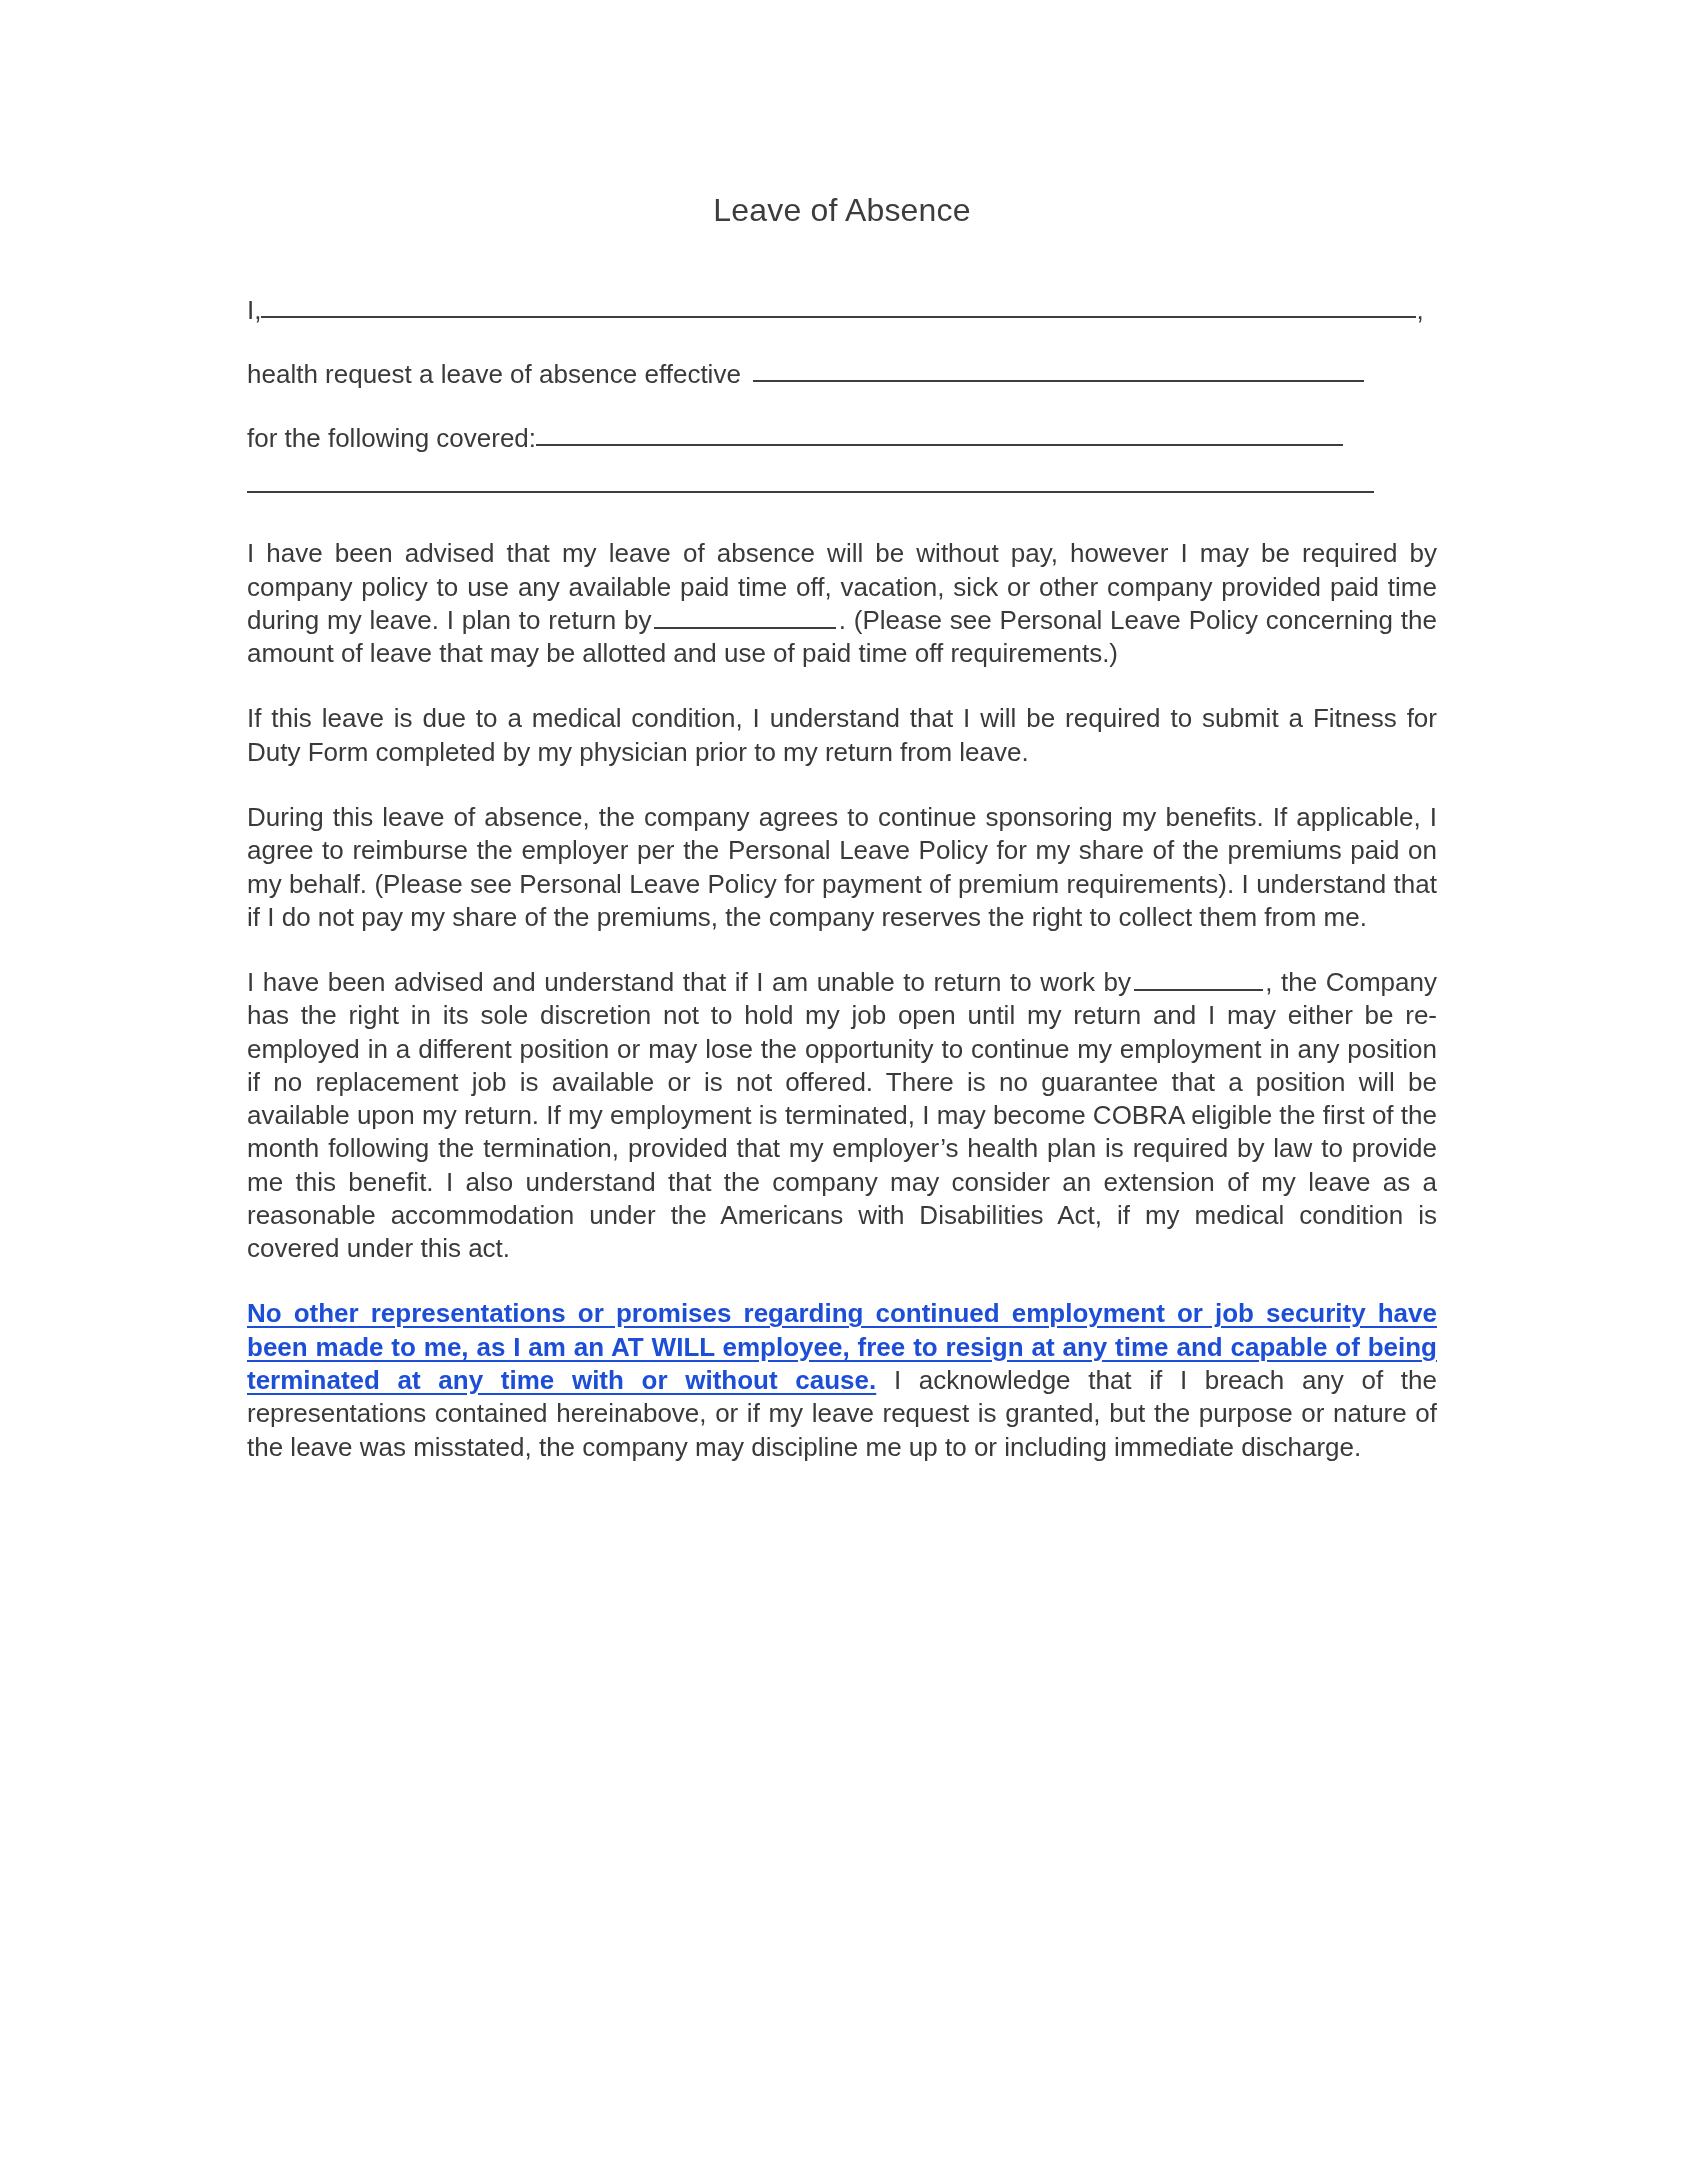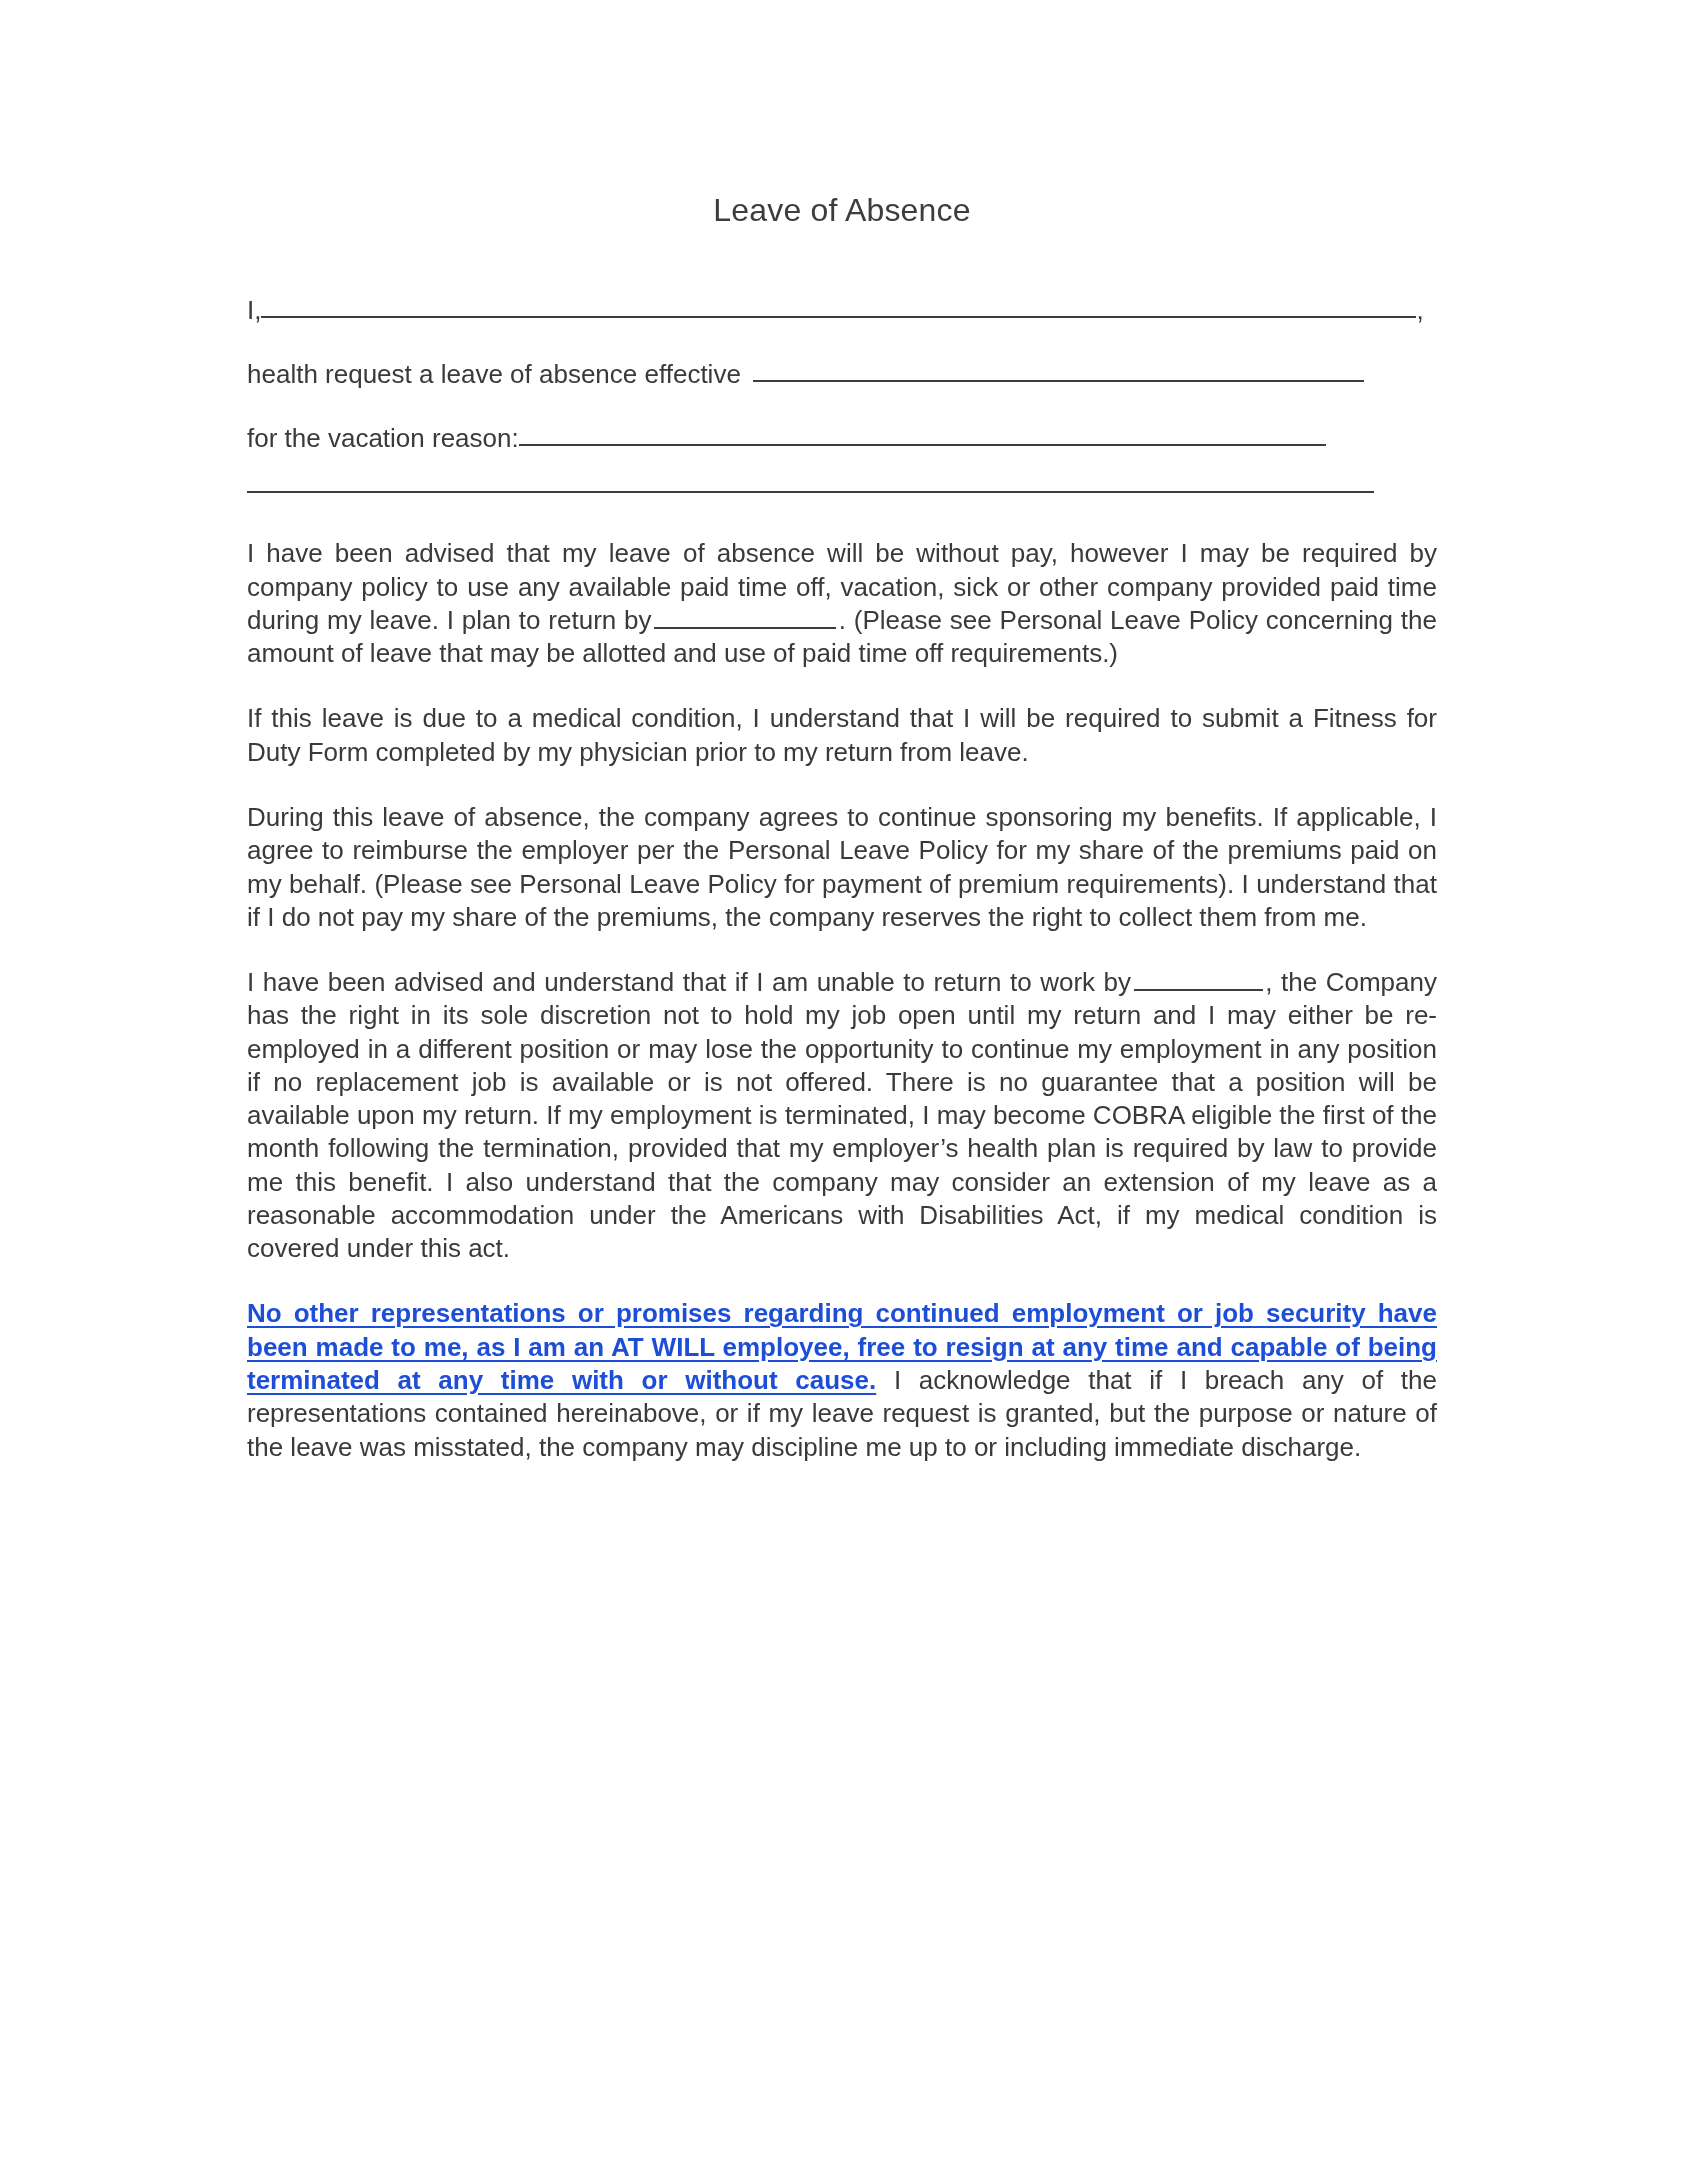--- a/index.html
+++ b/index.html
@@ -137,21 +137,21 @@
         <span class="rule rule-full"></span>
         <span class="lbl">,</span>
       </div>
 
       <div class="form-line">
         <span class="lbl">health request a leave of absence effective</span>
         <span class="rule rule-eff"></span>
       </div>
 
       <div class="form-line">
-        <span class="lbl">for the vacation reason:</span>
+        <span class="lbl">for the following covered:</span>
         <span class="rule rule-reason"></span>
       </div>
 
       <div class="standalone-rule"></div>
     </div>
 
     <div class="body-block">
 
       <p class="para">
         <span>I have been advised that my leave of absence will be without pay, however I may be required by company policy to use any available paid time off, vacation, sick or other company provided paid time during my leave. I plan to return by</span><span class="blank-inline blank-return"></span><span>. (Please see Personal Leave Policy concerning the amount of leave that may be allotted and use of paid time off requirements.)</span>

